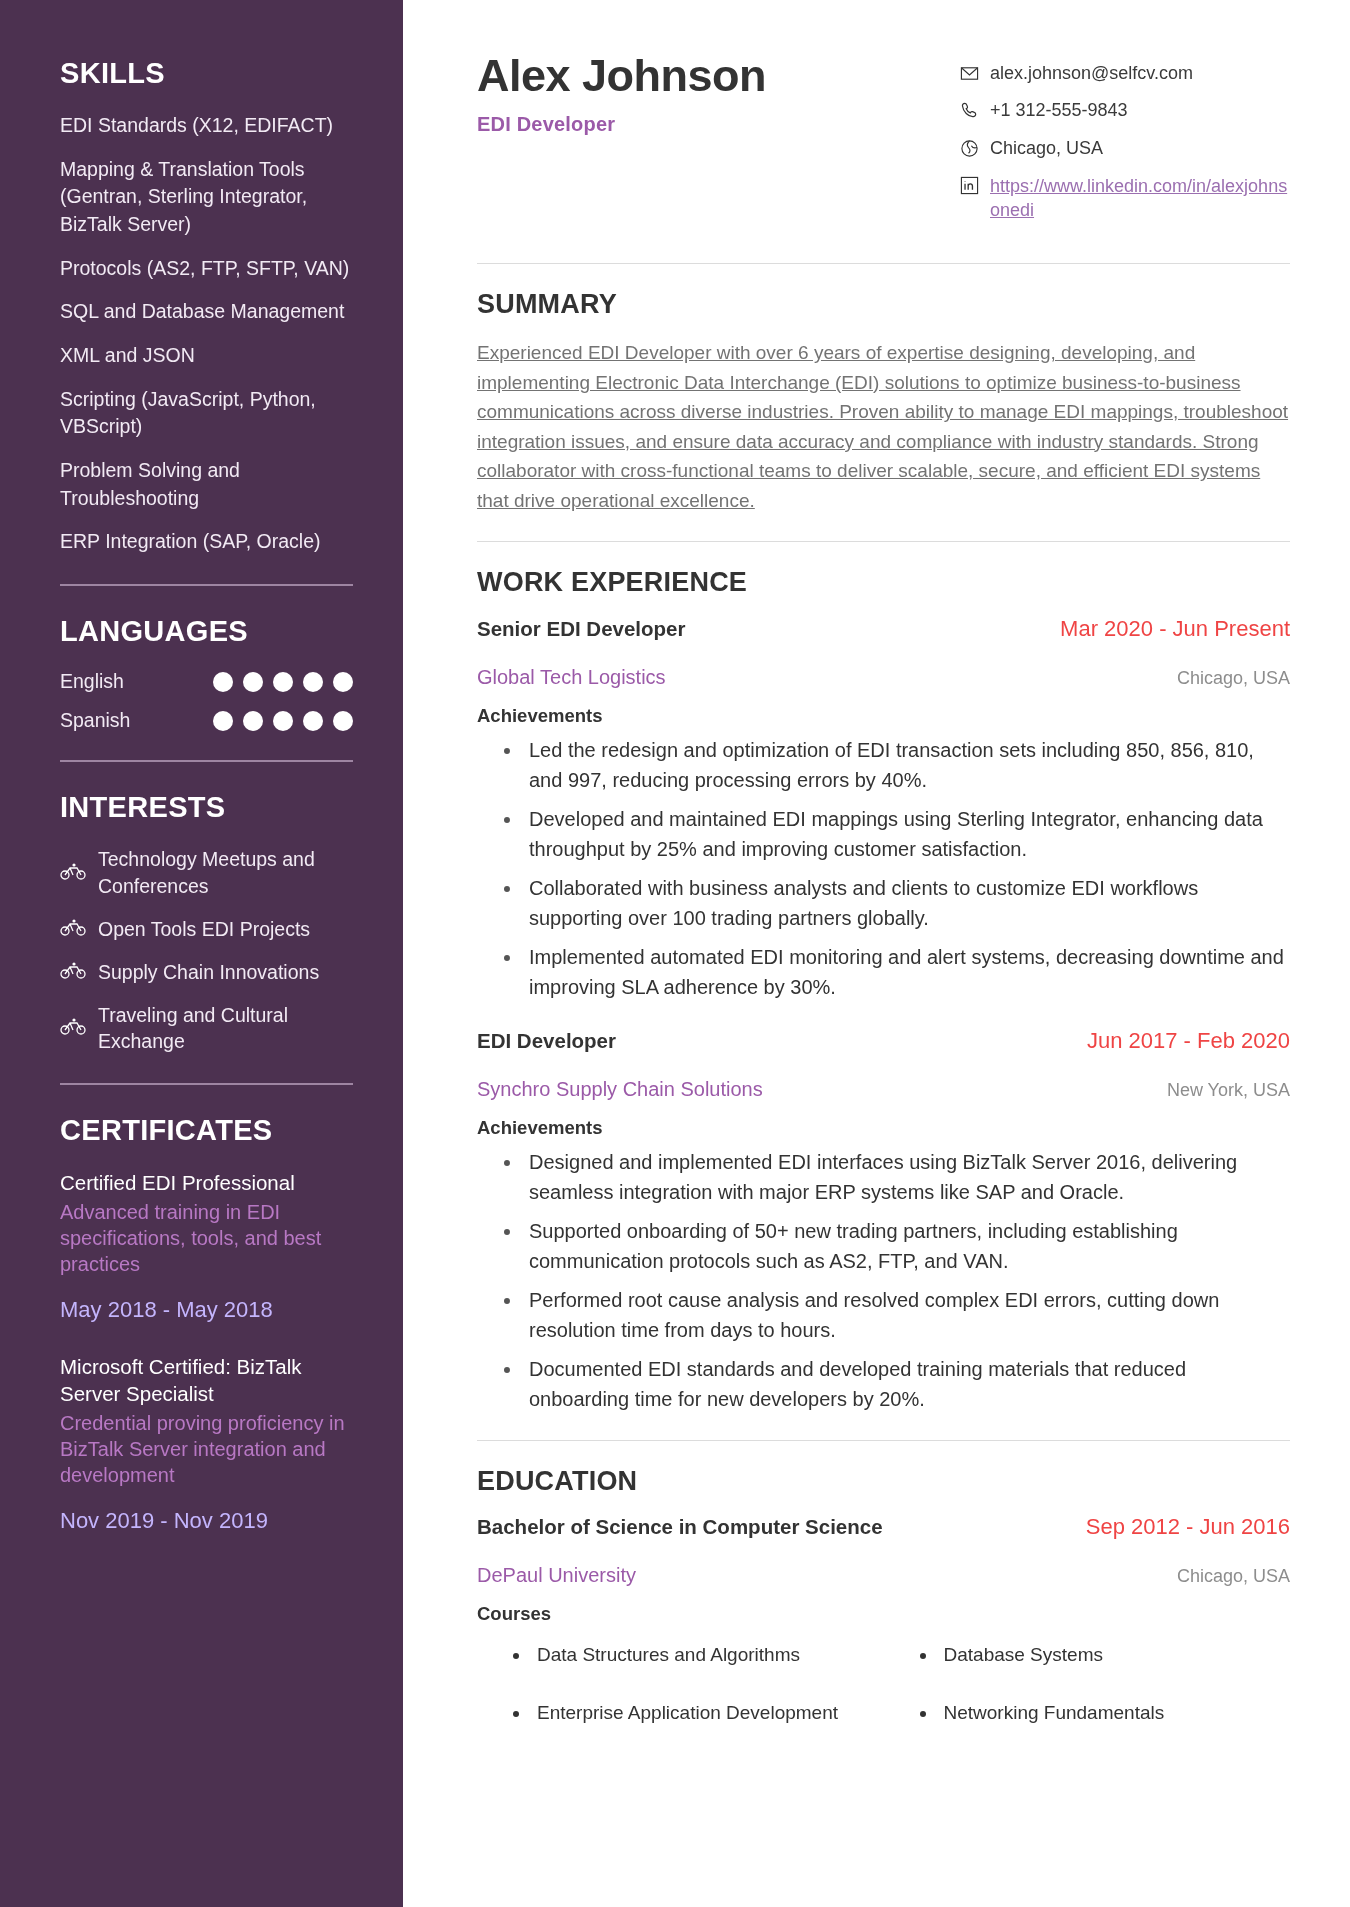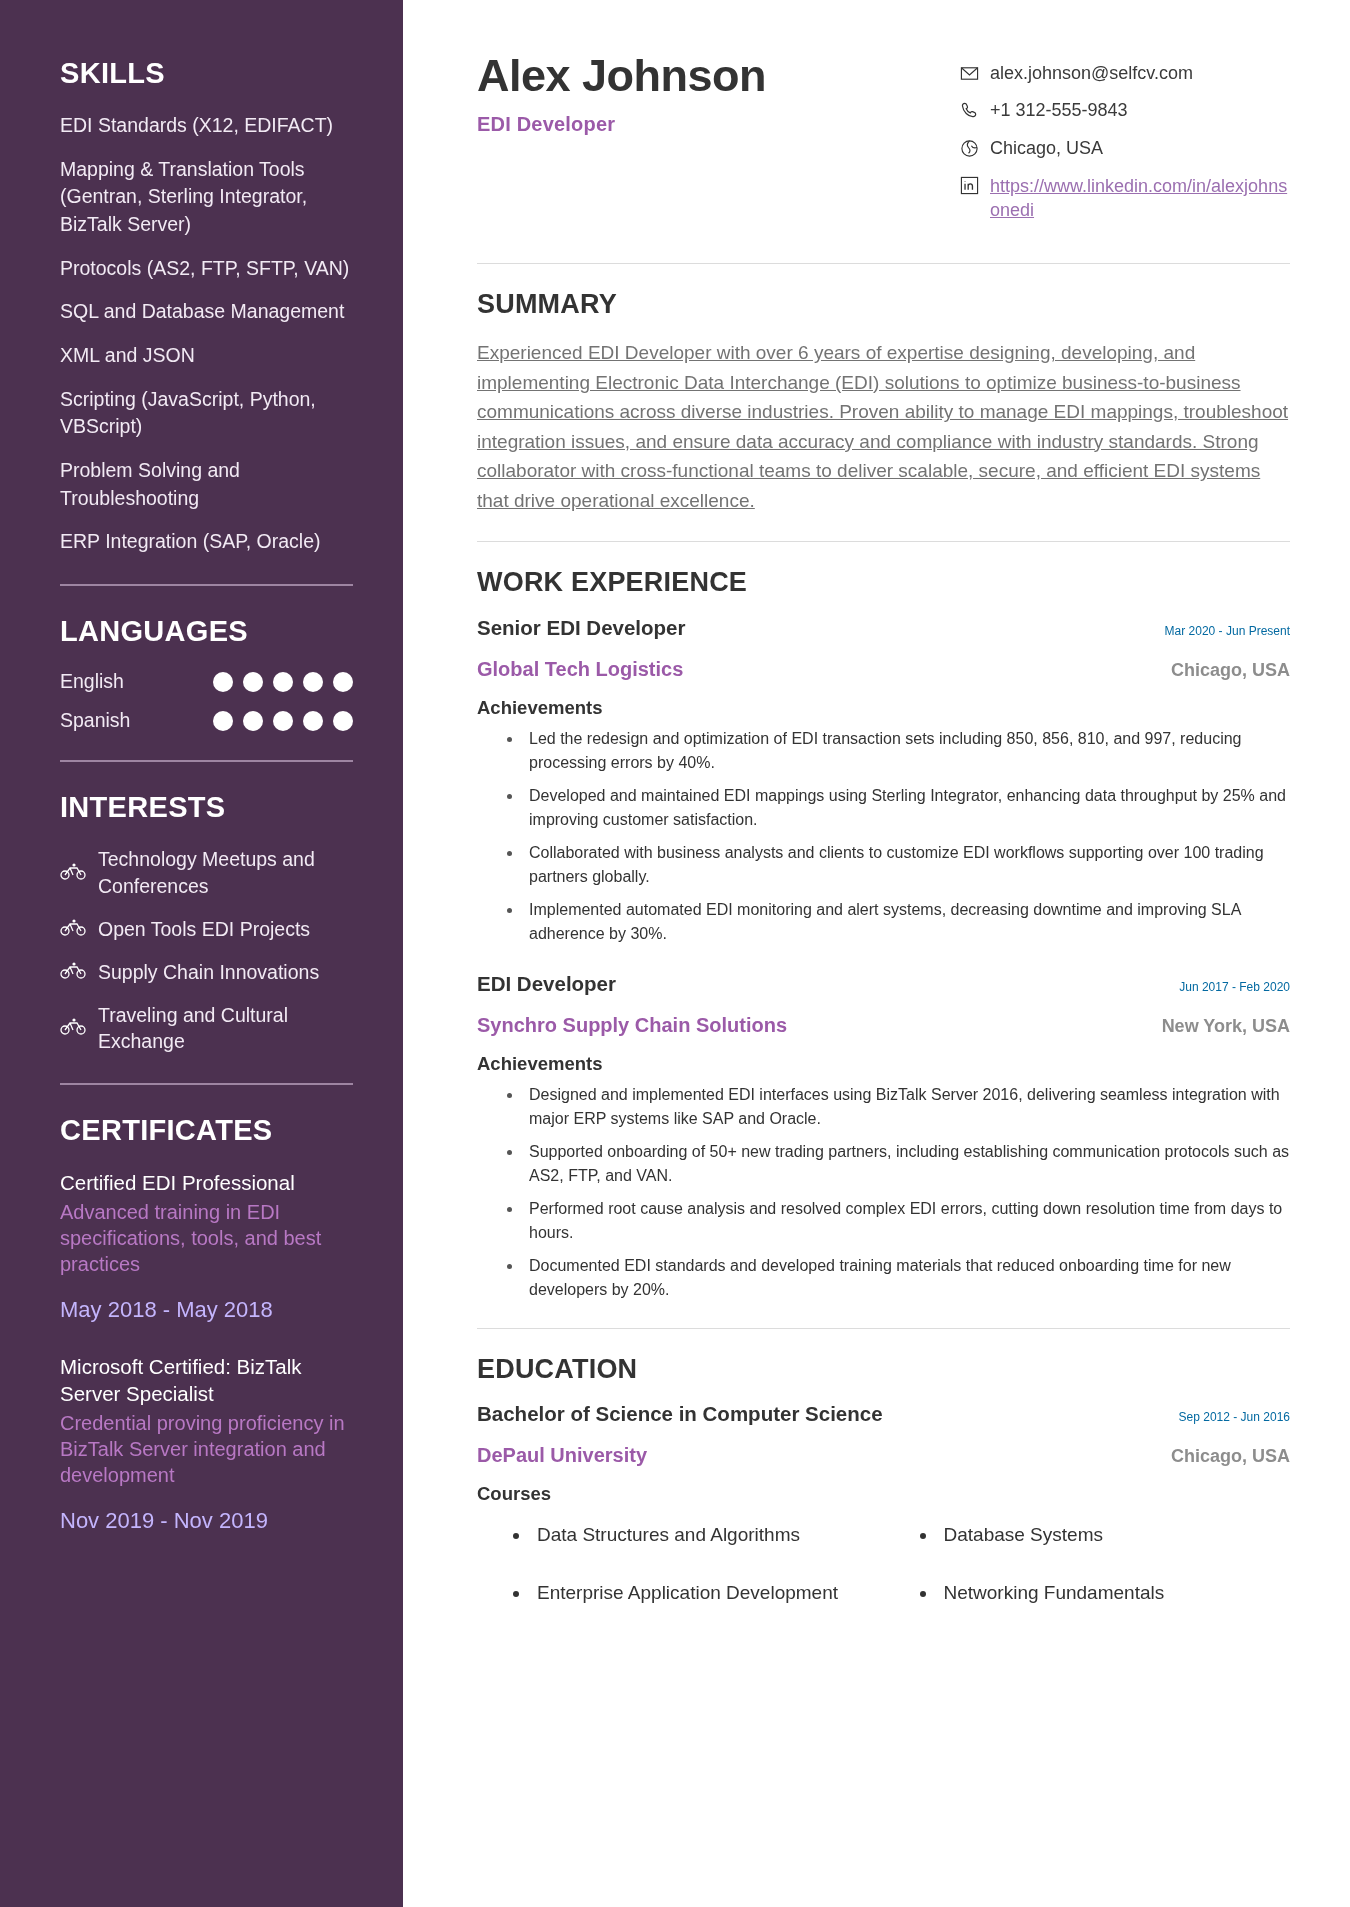--- a/index.html
+++ b/index.html
@@ -79,28 +79,28 @@
   .m-rule{height:1px;background:#dcdcdc;margin:26px 0 0 0;}
   .sec-h{
     font-size:27px;font-weight:bold;color:#333333;
     letter-spacing:.2px;margin:26px 0 18px 0;line-height:1.1;
   }
   .summary{font-size:19px;line-height:1.55;color:#737373;margin-bottom:4px;text-decoration:underline;}
 
   .job{margin-bottom:26px;}
   .job-top{display:flex;justify-content:space-between;align-items:baseline;}
   .job-title{font-size:20.5px;font-weight:bold;color:#333333;}
-  .job-date{font-size:12px;color:#0369a1;white-space:nowrap;text-align:center;}
-  .job-sub{display:flex;justify-content:space-between;align-items:baseline;margin-top:18px;font-weight:bold;}
+  .job-date{font-size:22px;color:#ef4444;white-space:nowrap;text-align:center;}
+  .job-sub{display:flex;justify-content:space-between;align-items:baseline;margin-top:24px;}
   .job-org{font-size:20px;color:#9b5aa8;}
   .job-loc{font-size:18px;color:#8d8d8d;white-space:nowrap;}
   .ach-h{font-size:18.5px;font-weight:bold;color:#333333;margin:16px 0 8px 0;}
   ul.bul{margin:0;padding-left:46px;}
   ul.bul li{
-    font-size:16px;line-height:1.5;color:#333333;margin-bottom:9px;
+    font-size:20px;line-height:1.5;color:#333333;margin-bottom:9px;
     padding-left:6px;
   }
   ul.bul li::marker{color:#555;}
 
   .courses{display:flex;flex-wrap:wrap;margin-top:6px;}
   .course{width:50%;box-sizing:border-box;}
   .course ul{margin:8px;padding-left:46px;}
   .course li{font-size:19px;line-height:1.45;color:#333333;margin-bottom:22px;padding-left:6px;}
 </style>
 </head>

